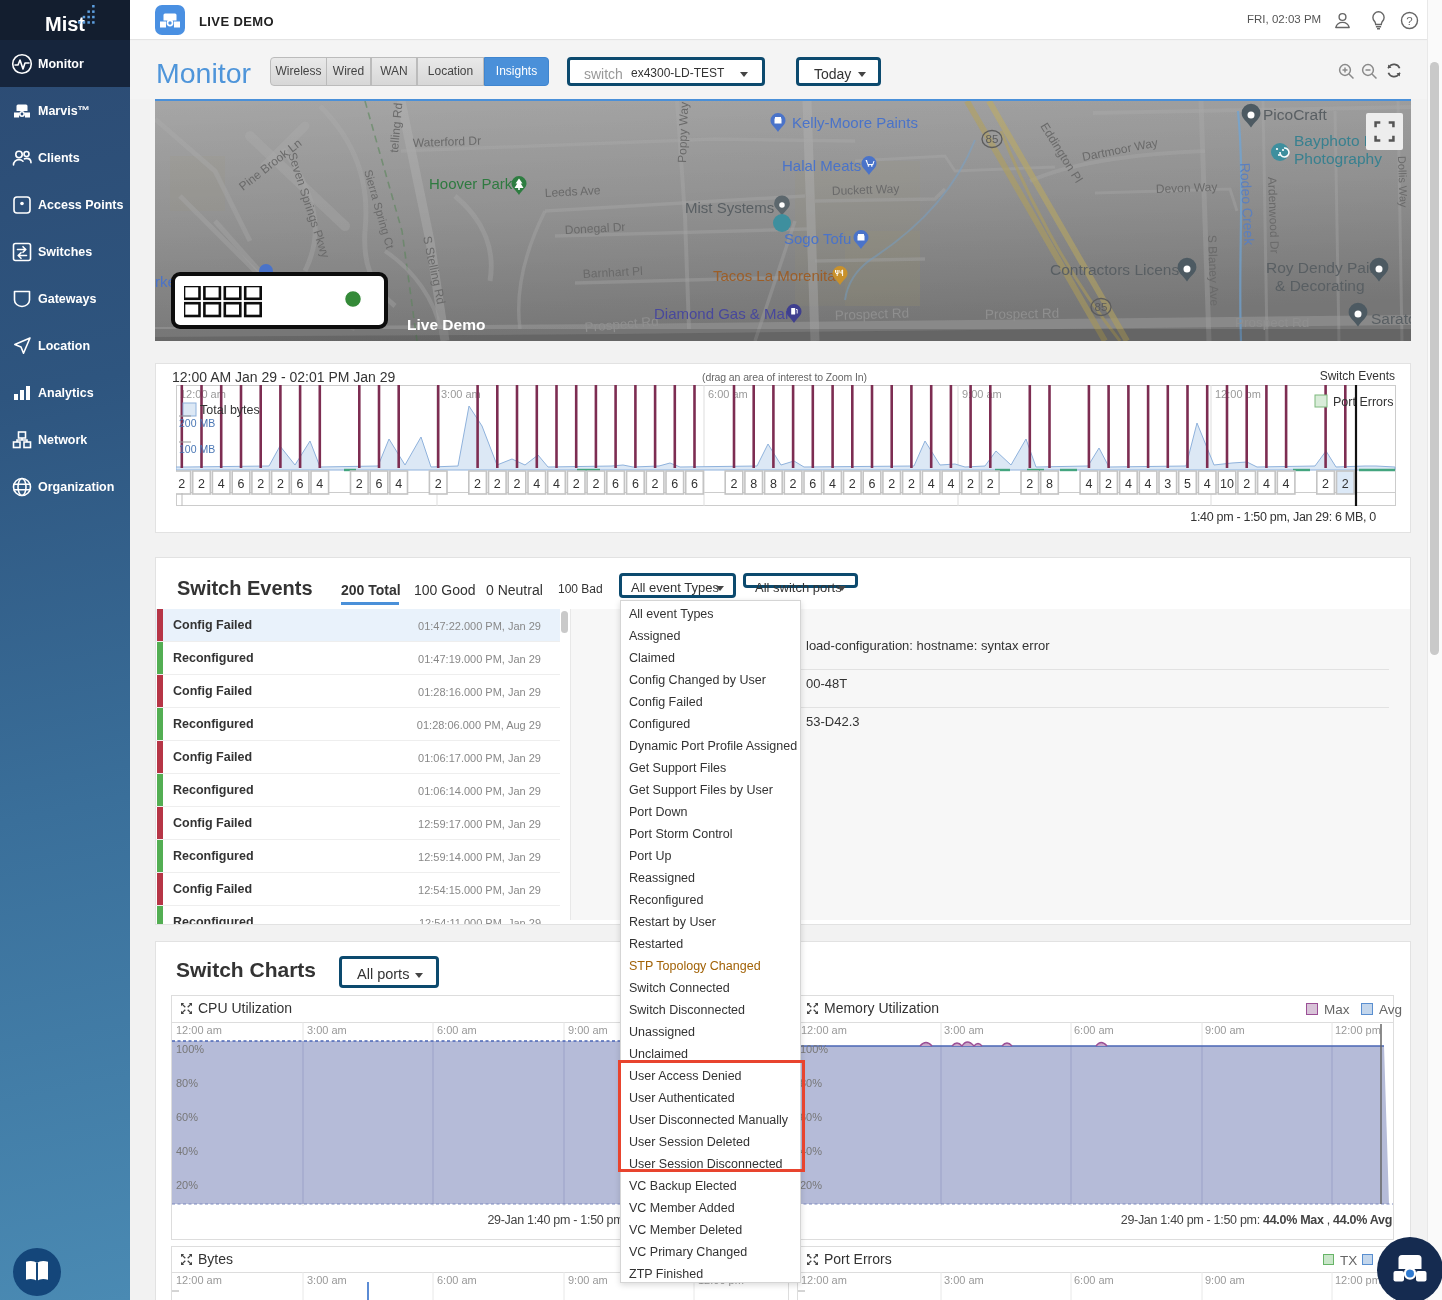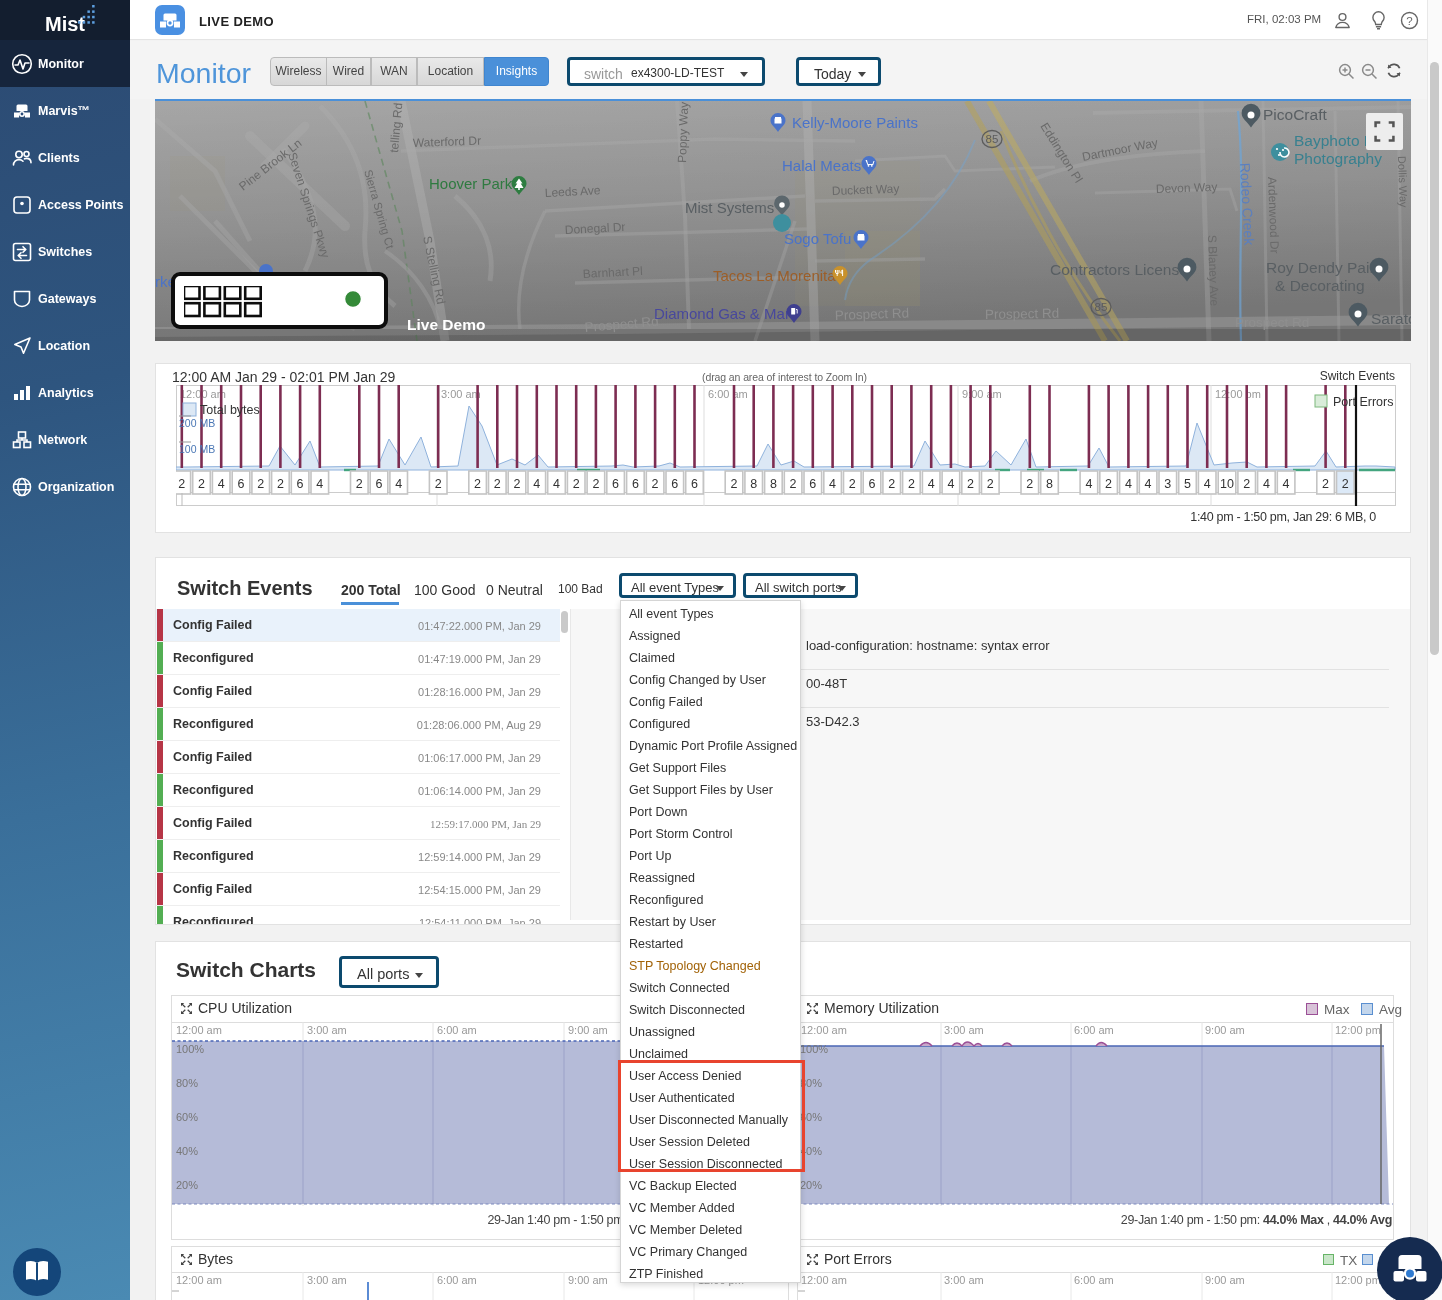--- a/index.html
+++ b/index.html
@@ -527,21 +527,21 @@
       <div style="position:absolute;left:21px;top:19px;font-size:20px;font-weight:700;color:#333;">Switch Events</div>
       <div style="position:absolute;left:185px;top:24px;font-size:14px;font-weight:700;color:#333;">200 Total</div>
       <div style="position:absolute;left:185px;top:44px;width:58px;height:3px;background:#4a90d9;"></div>
       <div style="position:absolute;left:258px;top:24px;font-size:14px;color:#333;">100 Good</div>
       <div style="position:absolute;left:330px;top:24px;font-size:14px;color:#333;">0 Neutral</div>
       <div style="position:absolute;left:402px;top:24px;font-size:12px;color:#333;">100 Bad</div>
       <div class="sel" style="left:463px;top:15px;width:117px;height:25px;">
         <span style="position:absolute;left:9px;top:4px;font-size:13px;">All event Types</span>
         <span class="caret" style="position:absolute;right:9px;top:10px;"></span>
       </div>
-      <div class="sel" style="left:587px;top:15px;width:115px;height:25px;">
+      <div class="sel" style="left:587px;top:15px;width:115px;height:15px;">
         <span style="position:absolute;left:9px;top:4px;font-size:13px;">All switch ports</span>
         <span class="caret" style="position:absolute;right:9px;top:10px;"></span>
       </div>
       <div style="position:absolute;left:414px;top:51px;width:841px;height:311px;background:#f7f7f7;border-left:1px solid #e8e8e8;"></div>
       <div style="position:absolute;left:650px;top:80px;font-size:13px;color:#333;">load-configuration: hostname: syntax error</div>
       <div style="position:absolute;left:465px;top:111px;width:768px;height:1px;background:#e2e2e2;"></div>
       <div style="position:absolute;left:650px;top:118px;font-size:13px;color:#333;">00-48T</div>
       <div style="position:absolute;left:465px;top:149px;width:768px;height:1px;background:#e2e2e2;"></div>
       <div style="position:absolute;left:650px;top:156px;font-size:13px;color:#333;">53-D42.3</div>
       <div style="position:absolute;left:0;top:51px;width:404px;height:33px;background:#e9f2fb;border-bottom:1px solid #eee;">
@@ -570,21 +570,21 @@
         <div style="position:absolute;right:19px;top:11px;font-size:11px;color:#888;">01:06:17.000 PM, Jan 29</div>
       </div>
       <div style="position:absolute;left:0;top:216px;width:404px;height:33px;background:#fff;border-bottom:1px solid #eee;">
         <div style="position:absolute;left:1px;top:0;width:6px;height:32px;background:#53ae53;"></div>
         <div style="position:absolute;left:17px;top:9px;font-size:12.5px;font-weight:700;color:#333;">Reconfigured</div>
         <div style="position:absolute;right:19px;top:11px;font-size:11px;color:#888;">01:06:14.000 PM, Jan 29</div>
       </div>
       <div style="position:absolute;left:0;top:249px;width:404px;height:33px;background:#fff;border-bottom:1px solid #eee;">
         <div style="position:absolute;left:1px;top:0;width:6px;height:32px;background:#b63546;"></div>
         <div style="position:absolute;left:17px;top:9px;font-size:12.5px;font-weight:700;color:#333;">Config Failed</div>
-        <div style="position:absolute;right:19px;top:11px;font-size:11px;color:#888;font-family:Liberation Serif, serif;">12:59:17.000 PM, Jan 29</div>
+        <div style="position:absolute;right:19px;top:11px;font-size:11px;color:#888;">12:59:17.000 PM, Jan 29</div>
       </div>
       <div style="position:absolute;left:0;top:282px;width:404px;height:33px;background:#fff;border-bottom:1px solid #eee;">
         <div style="position:absolute;left:1px;top:0;width:6px;height:32px;background:#53ae53;"></div>
         <div style="position:absolute;left:17px;top:9px;font-size:12.5px;font-weight:700;color:#333;">Reconfigured</div>
         <div style="position:absolute;right:19px;top:11px;font-size:11px;color:#888;">12:59:14.000 PM, Jan 29</div>
       </div>
       <div style="position:absolute;left:0;top:315px;width:404px;height:33px;background:#fff;border-bottom:1px solid #eee;">
         <div style="position:absolute;left:1px;top:0;width:6px;height:32px;background:#b63546;"></div>
         <div style="position:absolute;left:17px;top:9px;font-size:12.5px;font-weight:700;color:#333;">Config Failed</div>
         <div style="position:absolute;right:19px;top:11px;font-size:11px;color:#888;">12:54:15.000 PM, Jan 29</div>

